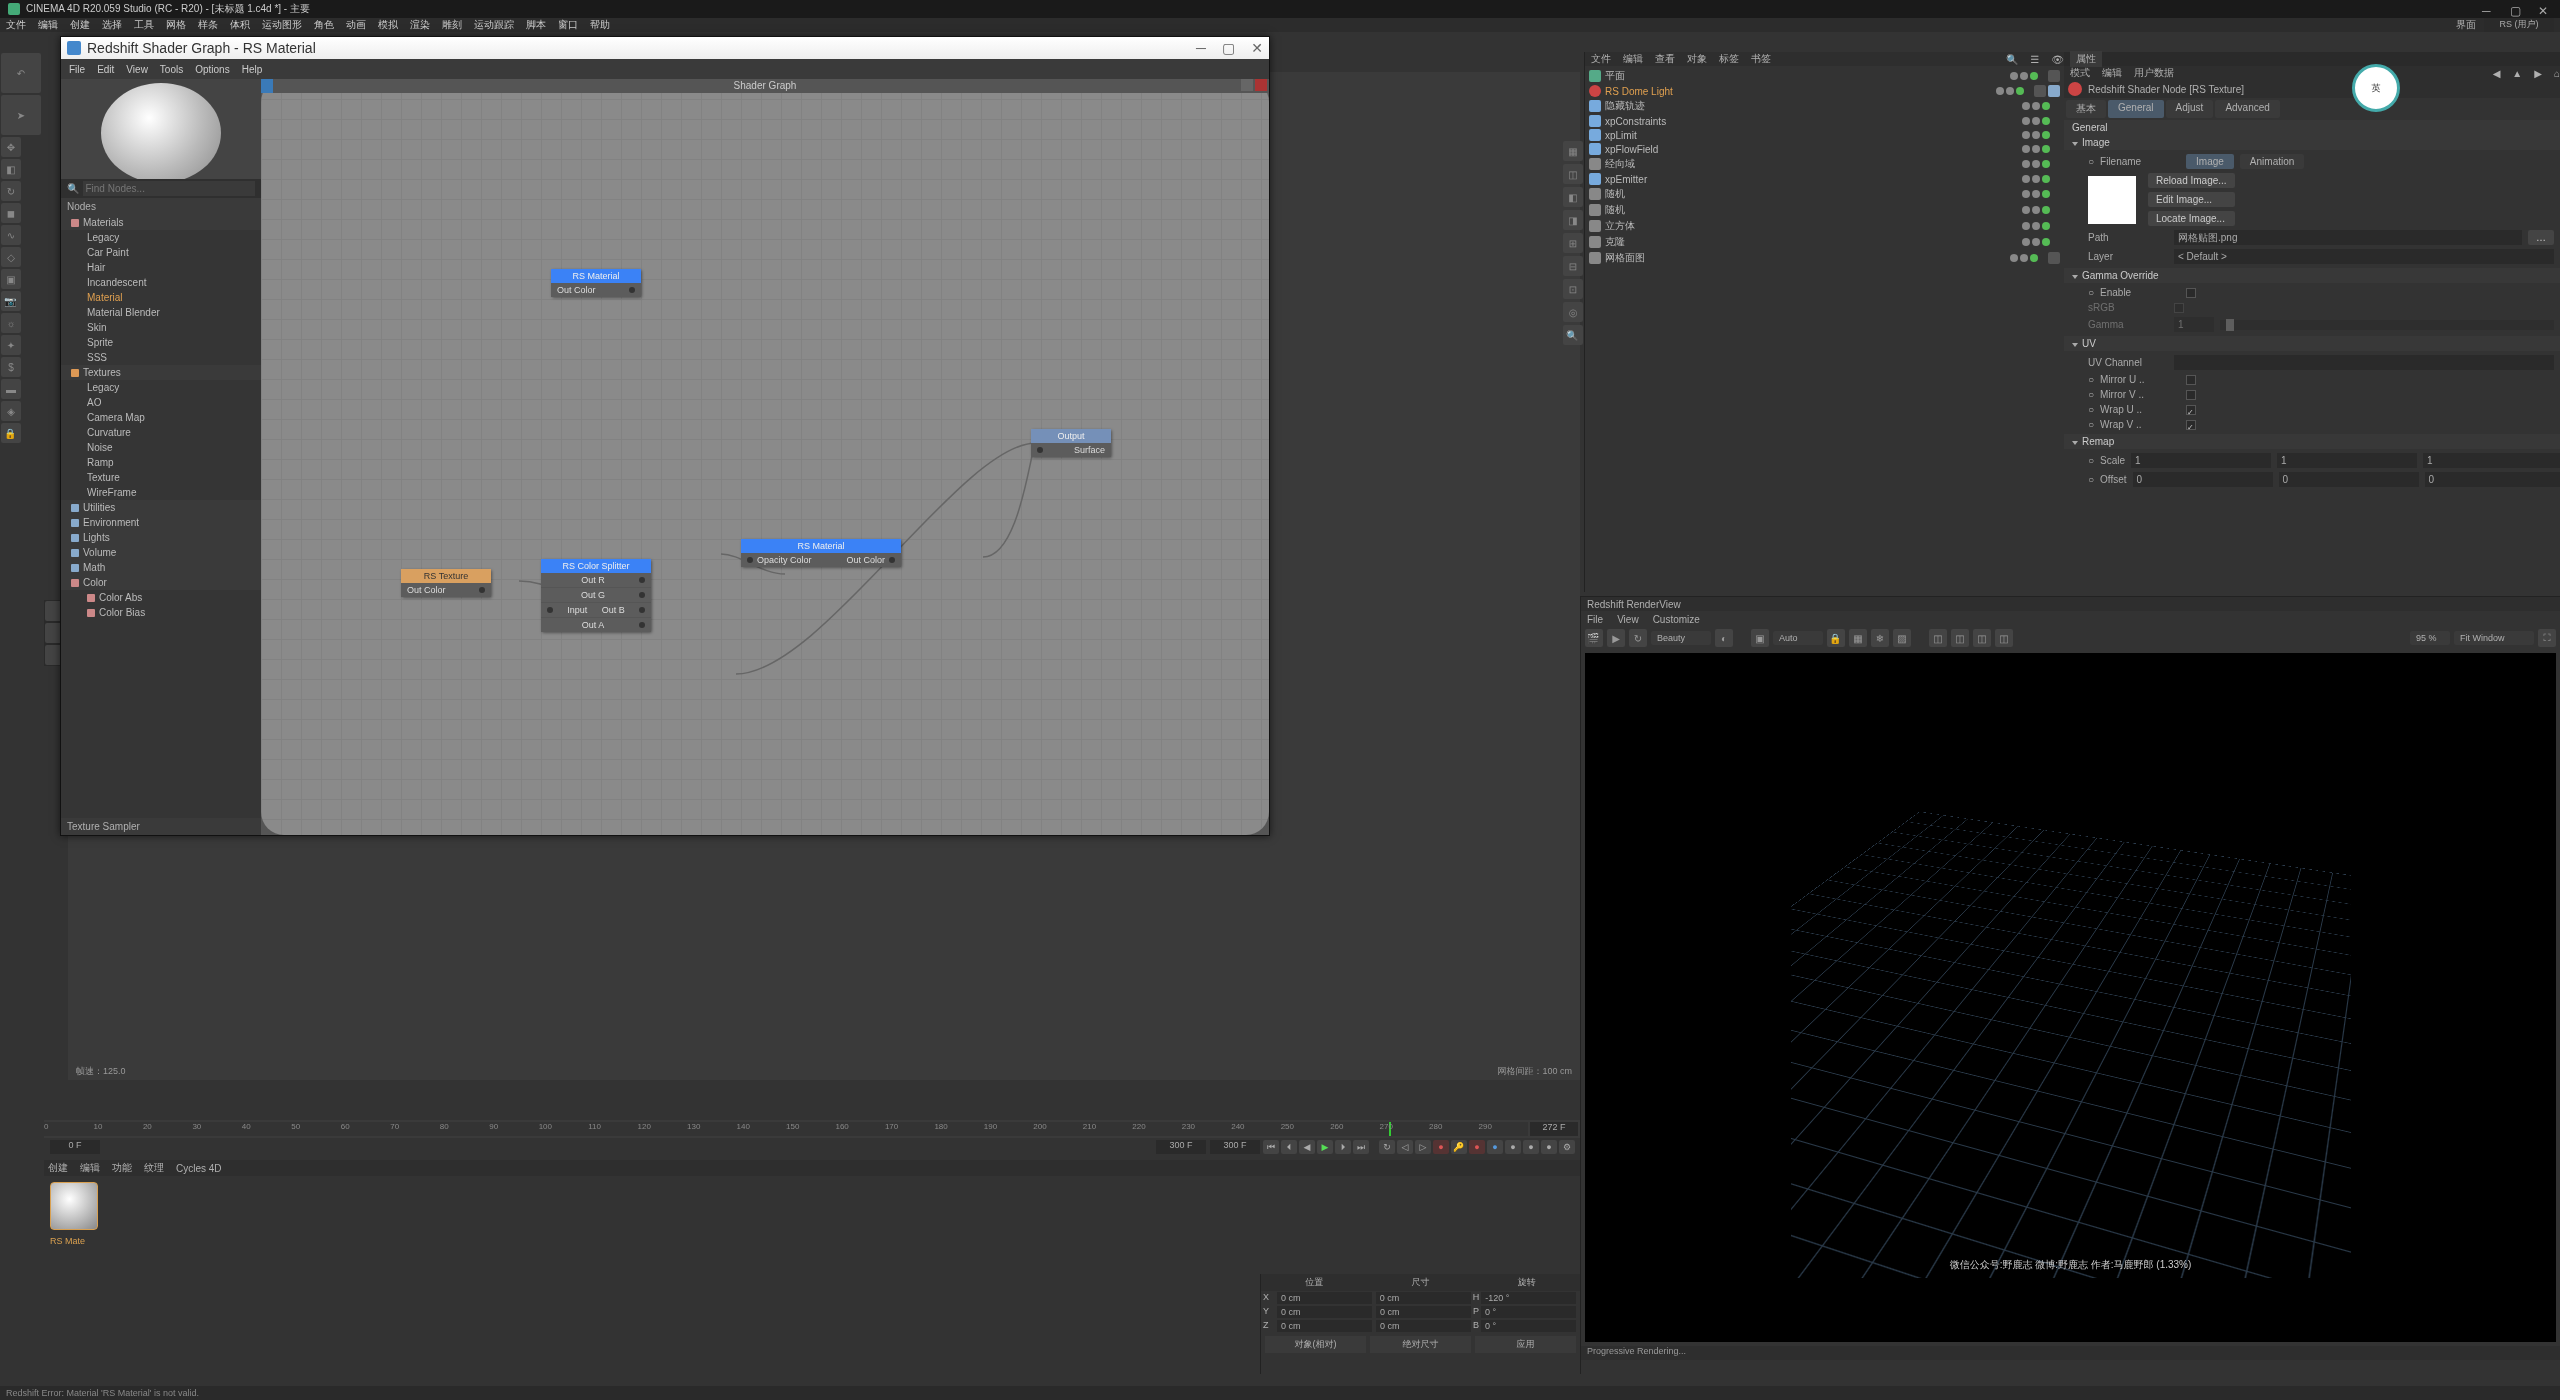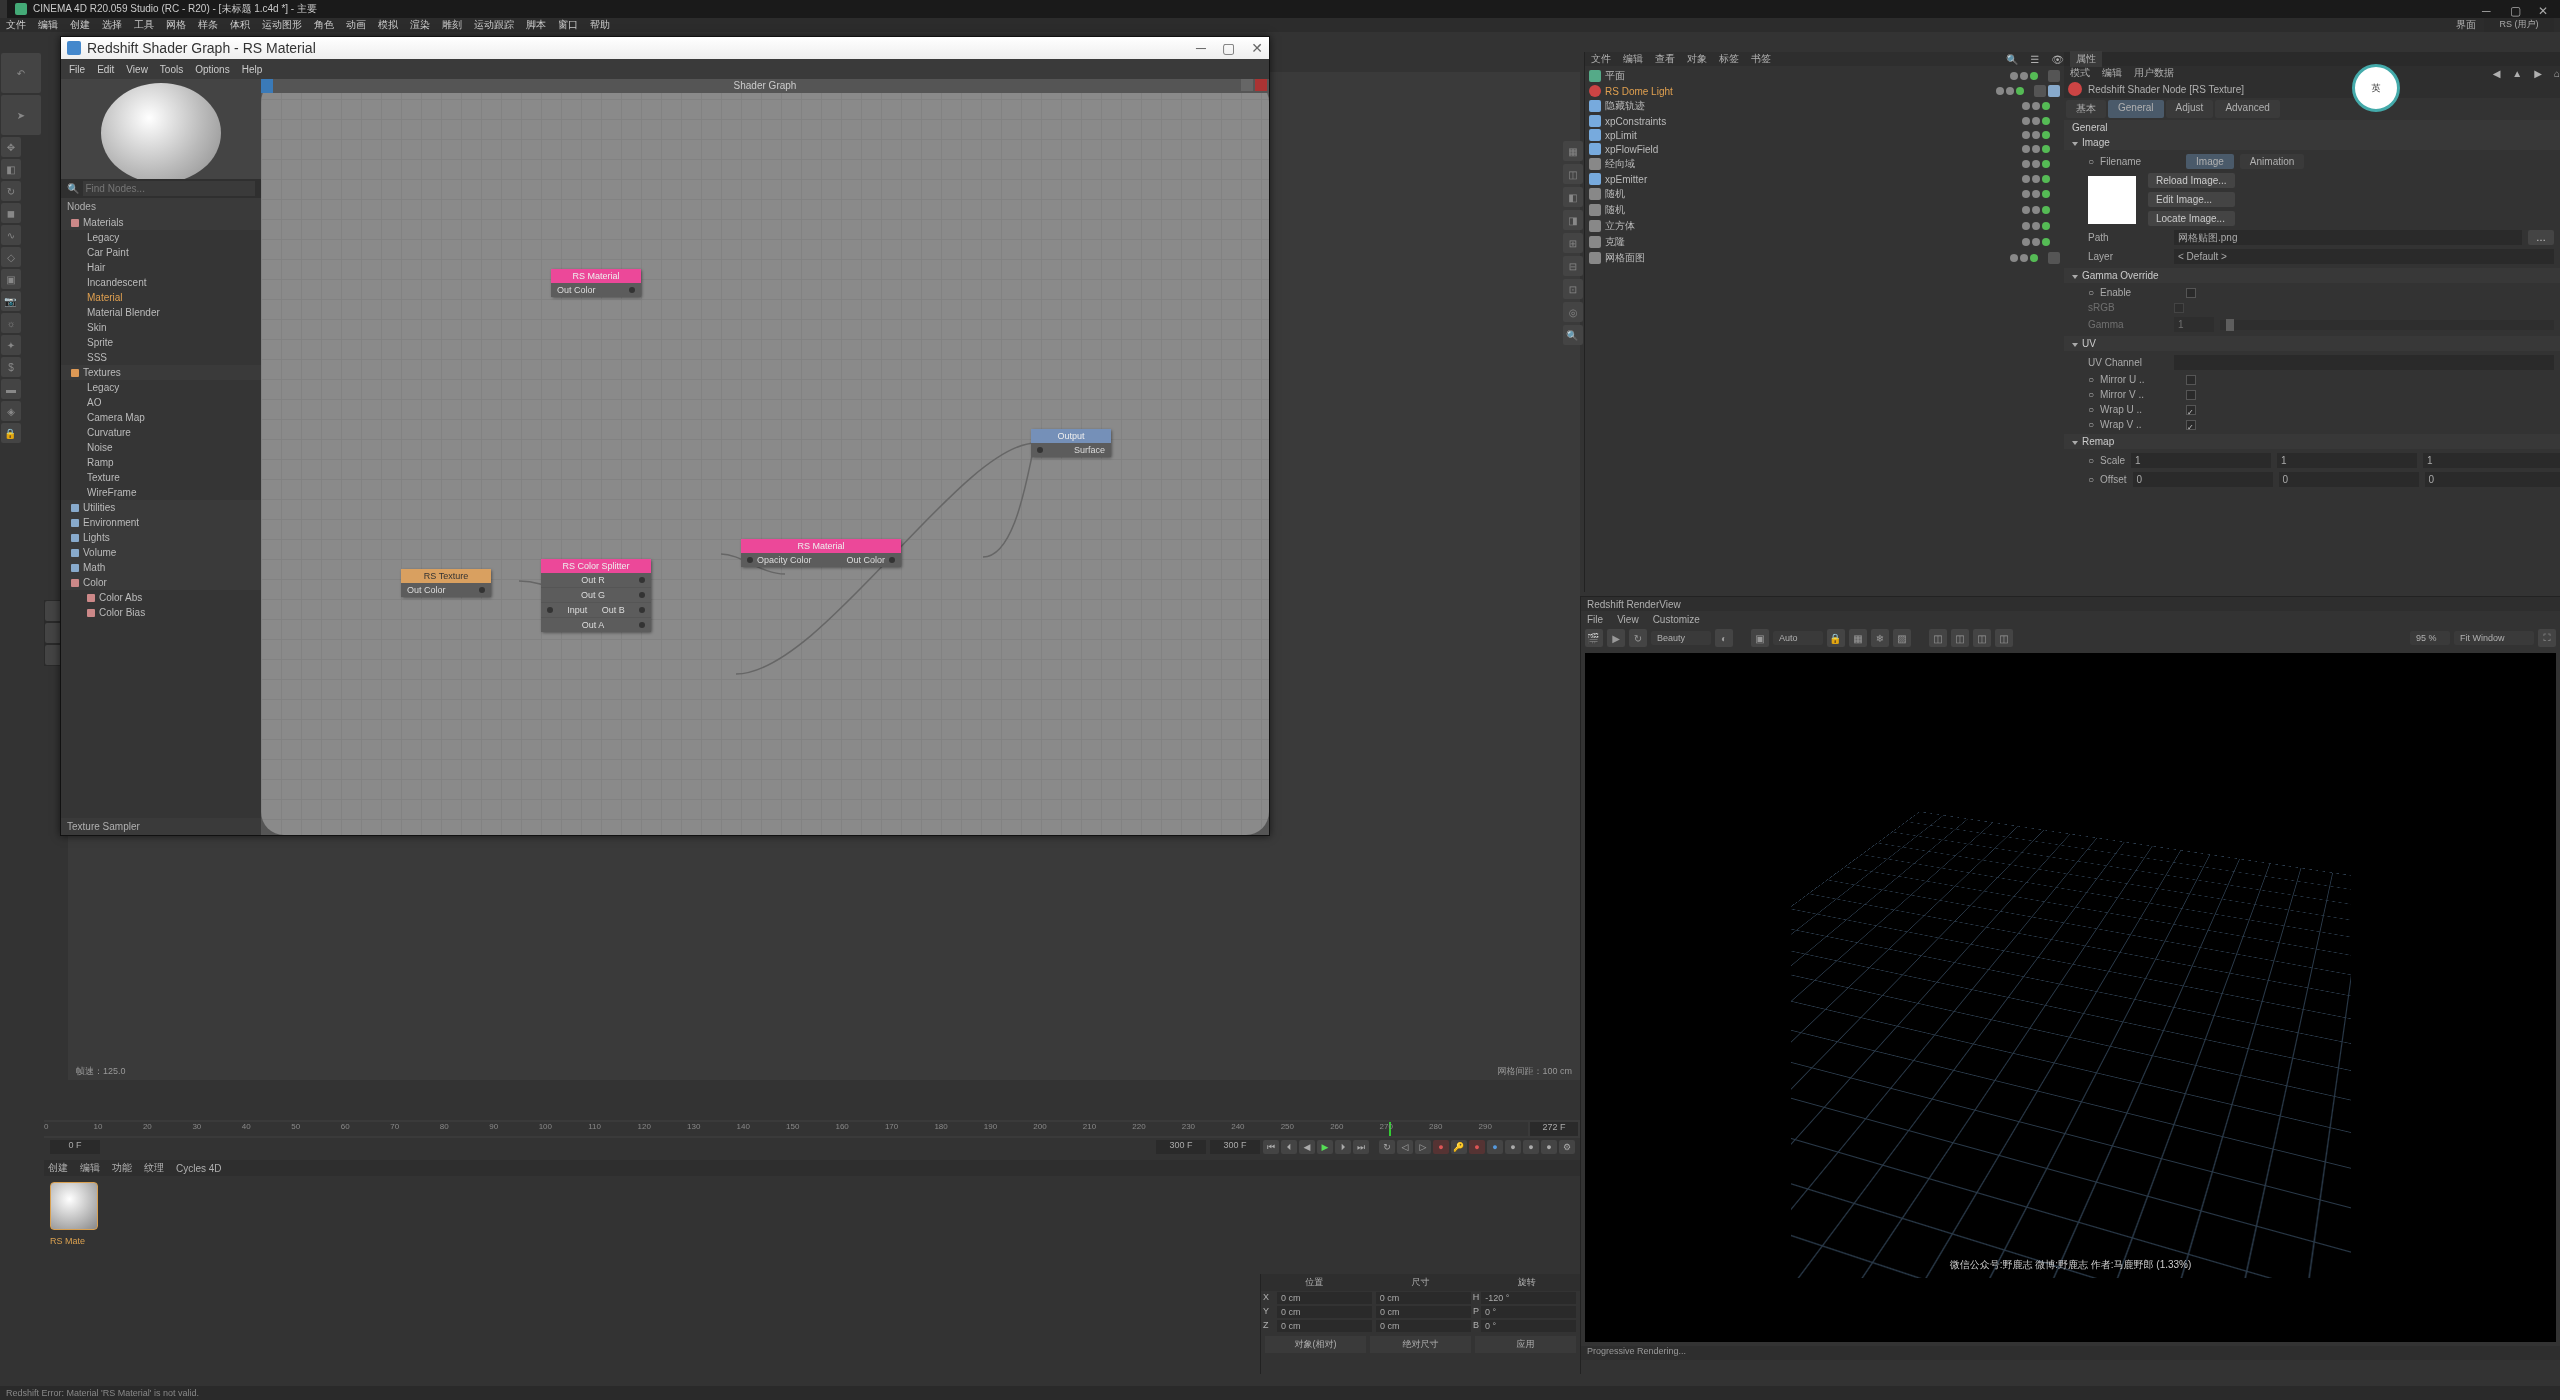--- a/index.html
+++ b/index.html
@@ -1,19 +1,19 @@
 <!DOCTYPE html>
 <html><head>
 <meta charset="utf-8">
 <style>
 * { margin: 0; padding: 0; box-sizing: border-box; font-family: "Segoe UI", Arial, sans-serif; }
 body { background: #333; color: #b0b0b0; font-size: 10px; overflow: hidden; width: 2560px; height: 1400px; position: relative; }
 
 
-.titlebar { height: 18px; background: #1a1a1a; display: flex; align-items: center; padding-left: 8px; margin-left: 7px; }
+.titlebar { height: 18px; background: #1a1a1a; display: flex; align-items: center; padding-left: 8px; }
 .titlebar-icon { width: 12px; height: 12px; background: #4a7; margin-right: 6px; border-radius: 2px; }
 .titlebar-text { font-size: 10px; color: #ccc; flex: 1; }
 .win-controls { display: flex; gap: 18px; padding-right: 12px; }
 .win-ctrl { width: 10px; height: 10px; color: #aaa; cursor: pointer; font-size: 12px; }
 
 
 .menubar { height: 14px; background: #2c2c2c; display: flex; align-items: center; padding-left: 6px; gap: 12px; }
 .menuitem { font-size: 10px; color: #ccc; cursor: pointer; }
 .menubar-right { margin-left: auto; display: flex; gap: 6px; padding-right: 4px; align-items: center; }
 
@@ -48,21 +48,21 @@
 
 .graph-canvas { flex: 1; background: #8a8a8a; position: relative; background-image: linear-gradient(#828282 1px, transparent 1px), linear-gradient(90deg, #828282 1px, transparent 1px); background-size: 20px 20px; border-radius: 23px; }
 .graph-header { height: 14px; background: #555; color: #ccc; text-align: center; font-size: 10px; line-height: 14px; position: relative; }
 .graph-header .bluebar { position: absolute; left: 0; top: 0; width: 12px; height: 14px; background: #3a7ab8; }
 .graph-header .pinbtns { position: absolute; right: 2px; top: 0; display: flex; gap: 2px; }
 .graph-header .pinbtn { width: 12px; height: 12px; background: #666; }
 .graph-header .pinbtn.red { background: #a33; }
 
 .node { position: absolute; background: #666; border-radius: 2px; font-size: 9px; box-shadow: 1px 1px 3px rgba(0,0,0,0.4); }
 .node-head { padding: 2px 6px; text-align: center; color: #eee; }
-.node-head.red { background: #ec4899; }
+.node-head.red { background: #3b82f6; }
 .node-head.orange { background: #d9a060; color: #333; }
 .node-head.blue { background: #7590b8; }
 .node-row { padding: 2px 6px; background: #5c5c5c; color: #ddd; display: flex; justify-content: space-between; align-items: center; gap: 4px; }
 .port { width: 6px; height: 6px; background: #333; border-radius: 50%; }
 .node .node-row + .node-row { border-top: 1px solid #555; }
 
 
 .viewport { position: absolute; left: 68px; top: 72px; right: 980px; bottom: 320px; background: #3a3a3a; }
 .viewport-footer { position: absolute; bottom: 2px; left: 0; right: 0; display: flex; justify-content: space-between; padding: 0 8px; font-size: 9px; color: #999; }
 

